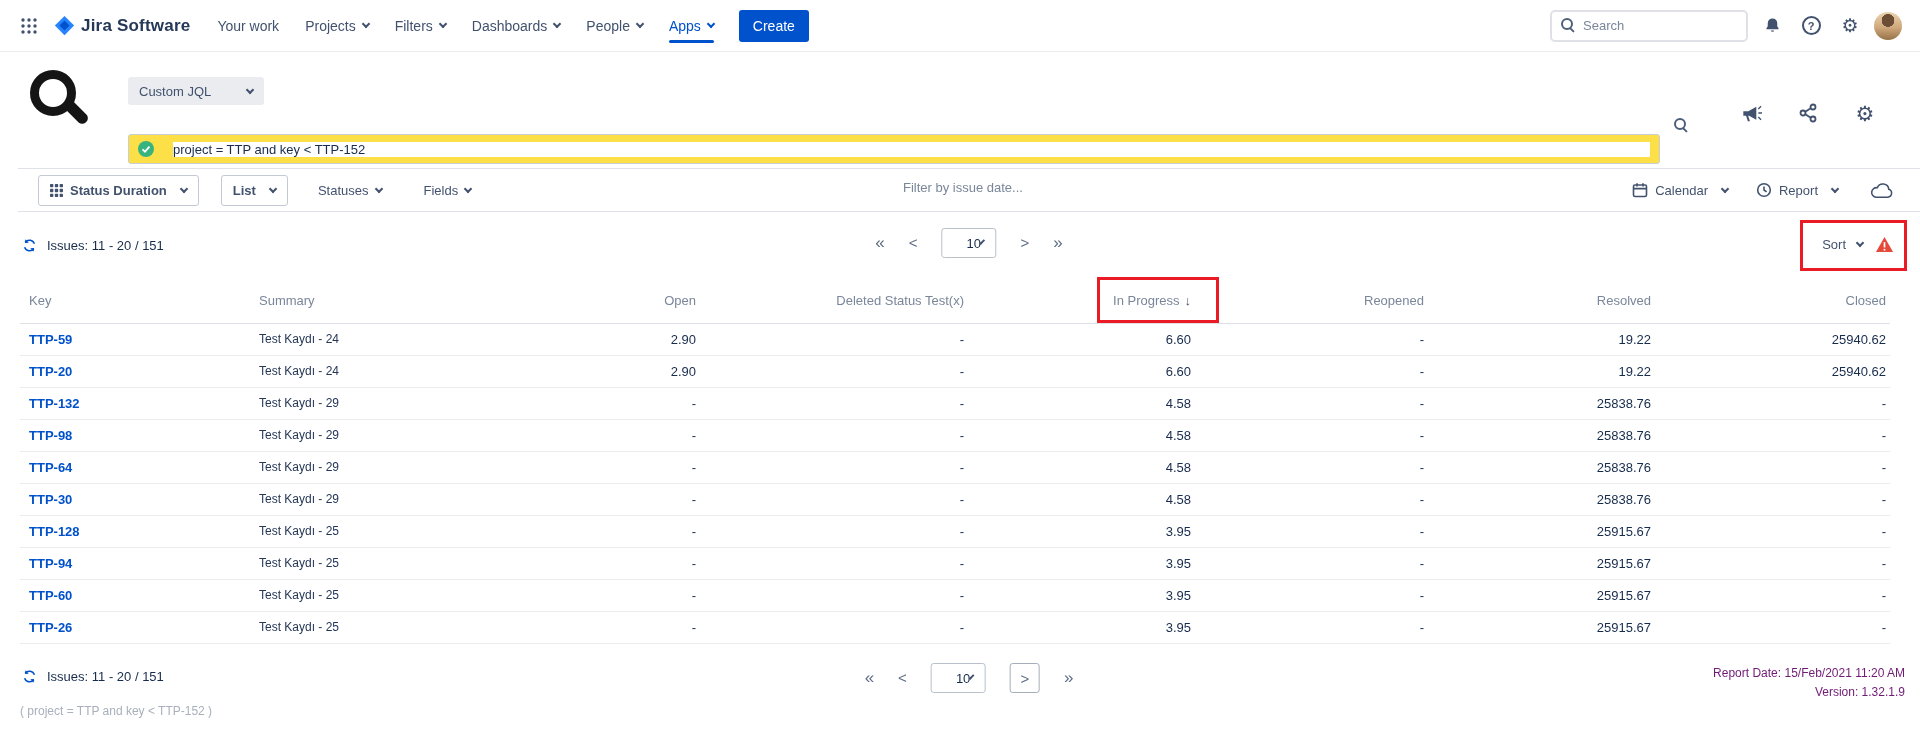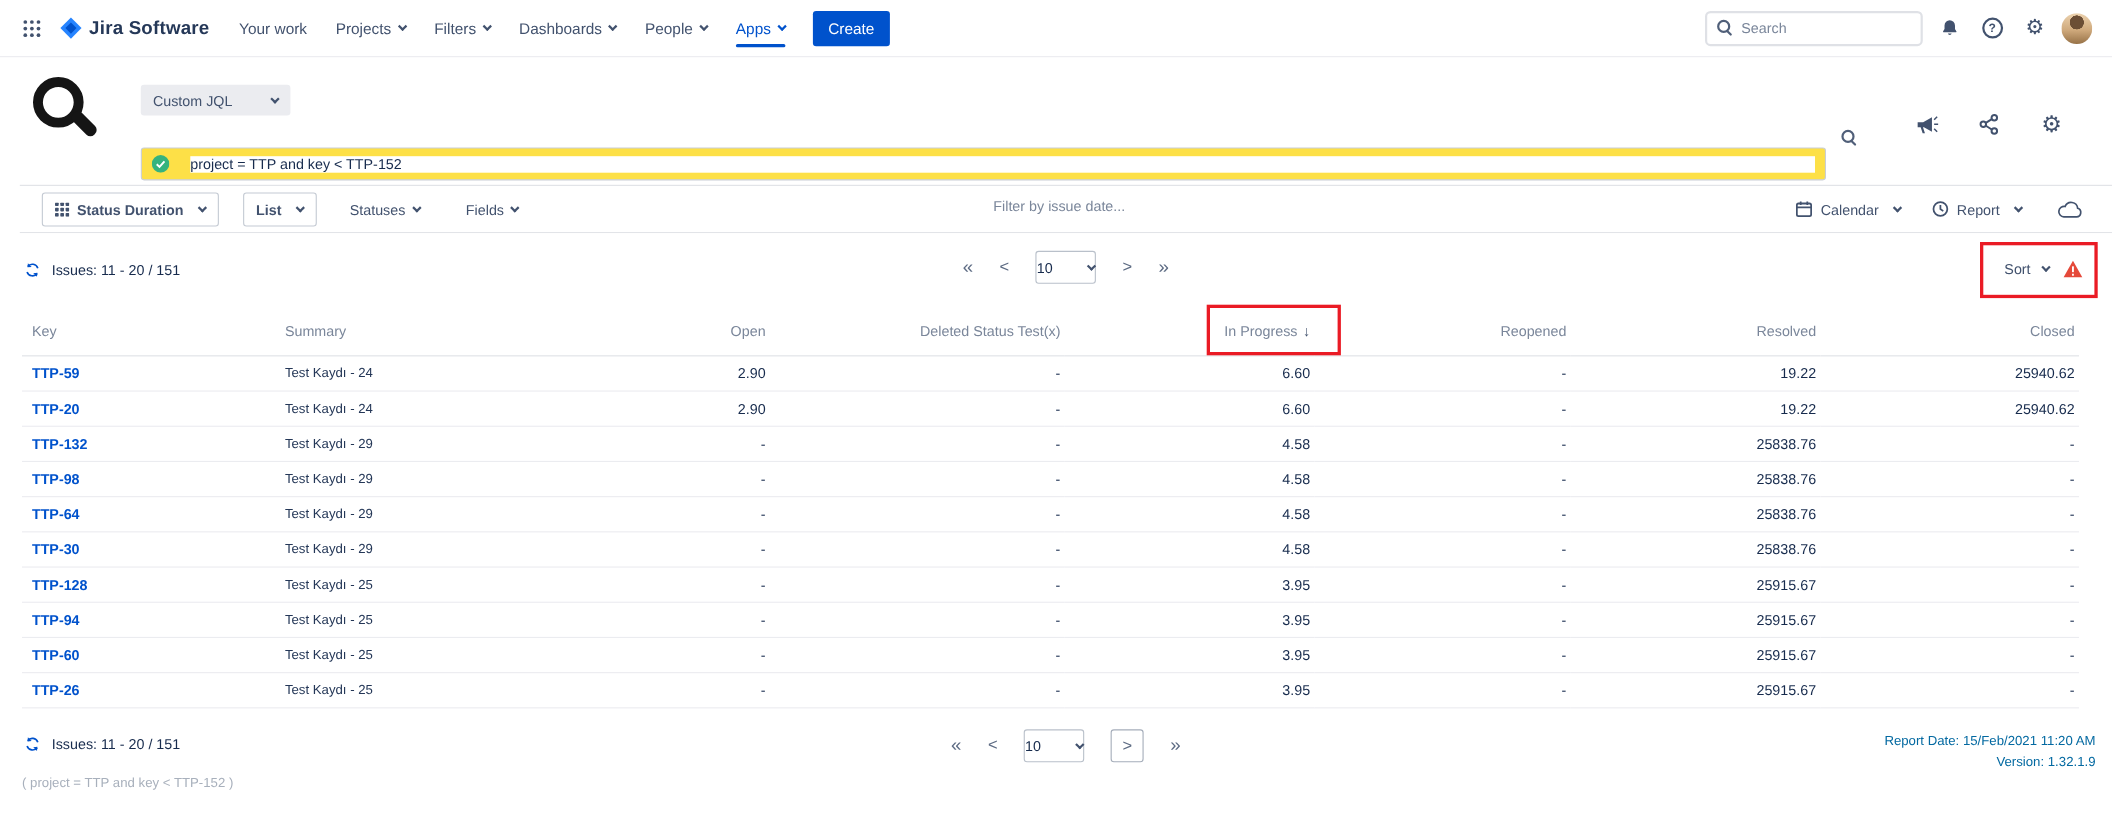--- a/index.html
+++ b/index.html
@@ -113,21 +113,21 @@
   
   .results-bar { position: absolute; top: 212px; left: 0; right: 0; height: 66px; background: #fff; }
   .count-group { display: flex; align-items: center; gap: 9px; font-size: 13px; color: #172B4D; }
   .results-bar .count-group { position: absolute; left: 20px; top: 24px; }
   .pagination { position: absolute; left: calc(50% + 9px); transform: translateX(-50%); display: flex; align-items: center; gap: 24px; }
   .results-bar .pagination { top: 16px; }
   .pg-arrow { font-size: 15px; color: #5E6C84; line-height: 30px; cursor: pointer; }
   .pg-double { font-size: 17px; }
   .page-size {
     width: 55px; height: 30px; border: 1px solid #B9C0CA; border-radius: 3px; background: #fff;
-    display: flex; align-items: center; justify-content: space-between; padding: 0 0;
+    display: flex; align-items: center; justify-content: space-between; padding: 0 24px;
     font-size: 13px; color: #172B4D; cursor: pointer;
   }
   .page-size .chev { margin-left: 0; color: #42526E; }
   .pg-next-boxed {
     width: 30px; height: 30px; border: 1px solid #A5ADBA; border-radius: 3px; background: #fff;
     display: flex; align-items: center; justify-content: center; font-size: 15px; color: #5E6C84; cursor: pointer;
   }
   .sort-control { position: absolute; right: 26px; top: 24px; display: flex; align-items: center; gap: 4px; font-size: 13px; color: #42526E; cursor: pointer; }
   .sort-control .warn-svg { margin-left: 8px; }
 
@@ -144,21 +144,21 @@
   .al { text-align: left; padding: 0 4px 0 9px; }
   .ar { text-align: right; padding: 0 4px 0 4px; }
   .key-link { color: #0052CC; font-weight: 600; font-size: 13px; }
   td.summary { font-size: 12px; color: #243757; }
   .sort-arrow { color: #42526E; margin-left: 5px; font-size: 13px; }
 
   
   .bottom-bar { position: absolute; top: 648px; left: 0; right: 0; height: 60px; }
   .bottom-bar .count-group { position: absolute; left: 20px; top: 19px; }
   .bottom-bar .pagination { top: 15px; }
-  .report-info { position: absolute; right: 15px; top: 16px; text-align: right; font-size: 12px; color: #0369a1; line-height: 19px; }
+  .report-info { position: absolute; right: 15px; top: 16px; text-align: right; font-size: 12px; color: #701a75; line-height: 19px; }
   .jql-note { position: absolute; left: 20px; top: 704px; font-size: 12px; color: #A8B0BC; text-align: center; }
 
   
   .annotation { position: absolute; border: 3px solid #EA1B25; z-index: 6; pointer-events: none; }
   .ann-sort { left: 1800px; top: 220px; width: 107px; height: 51px; }
   .ann-inprogress { left: 1097px; top: 277px; width: 122px; height: 46px; }
 
   svg { display: block; }
 </style>
 </head>

